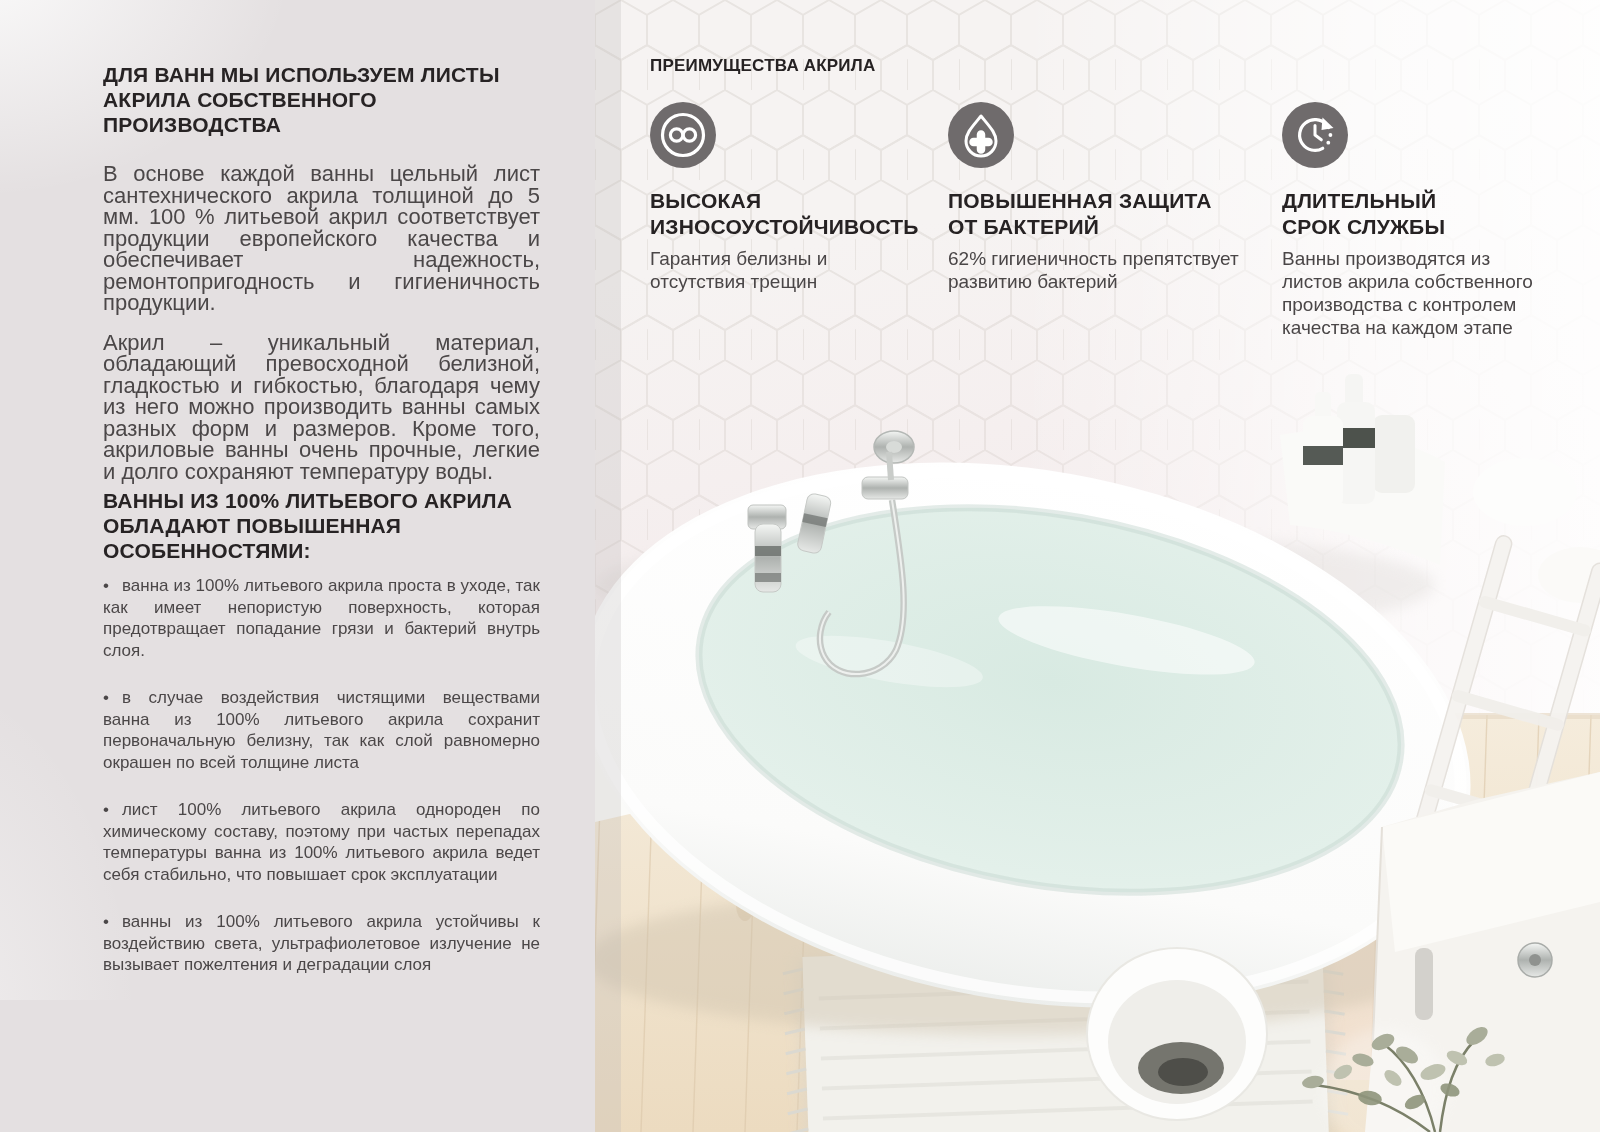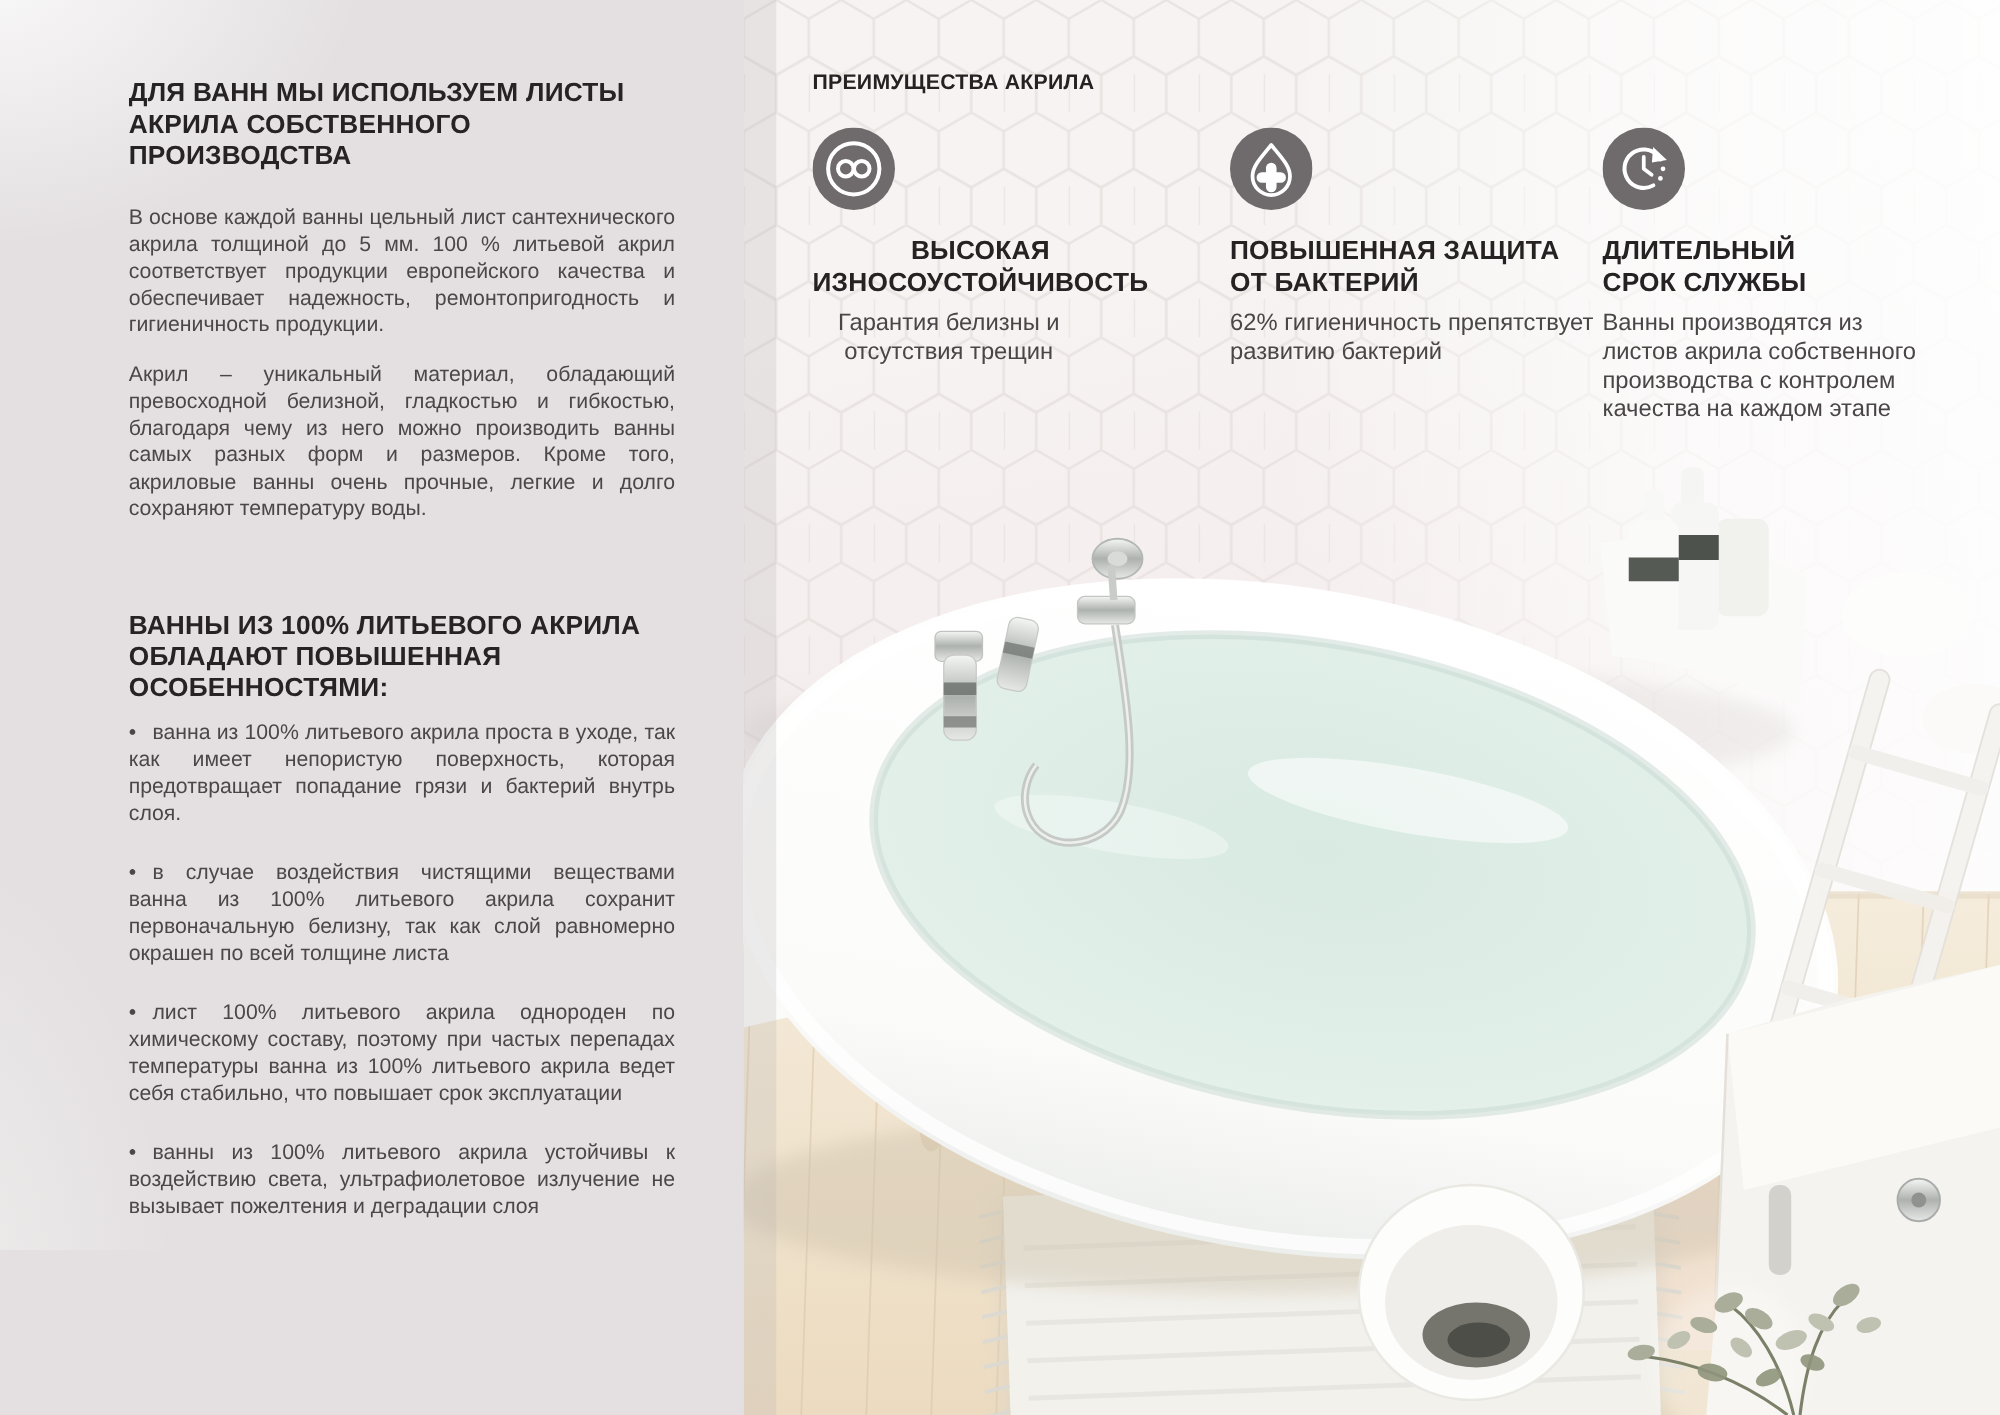--- a/index.html
+++ b/index.html
@@ -8,33 +8,33 @@
   
   .left-panel{position:absolute;left:0;top:0;width:595px;height:1000px;background:#e4e0e1;}
   .left-panel::before{content:"";position:absolute;inset:0;pointer-events:none;
      background:
        radial-gradient(ellipse 480px 360px at -4% -4%, rgba(253,253,253,.92), rgba(253,253,253,0) 66%),
        radial-gradient(ellipse 300px 520px at -12% 104%, rgba(250,249,249,.55), rgba(250,249,249,0) 70%);}
   .flow1{position:absolute;left:103px;top:62px;width:437px;}
   .flow2{position:absolute;left:103px;top:488px;width:437px;}
   .lp-h{font-size:21px;line-height:25px;font-weight:bold;color:#272324;letter-spacing:.2px;}
   .lp-h div{display:block;}
-  .lp-p{margin:0;color:#4b4748;font-size:17px;line-height:21.5px;text-align:justify;hyphens:auto;}
+  .lp-p{margin:0;color:#4b4748;font-size:22px;line-height:21.5px;text-align:justify;hyphens:auto;}
   .p1{margin-top:26px;}
   .p2{margin-top:18px;}
   .bullet{margin:0;margin-top:26px;color:#4b4748;font-size:17px;line-height:21.5px;text-align:justify;hyphens:auto;}
   .bullet.first{margin-top:12px;}
   .dot{margin-right:13px;}
   
   .photo{position:absolute;left:595px;top:0;width:1005px;height:1132px;}
   
   .adv{position:absolute;left:650px;top:56px;width:940px;color:#262223;}
   .adv-title{font-size:17px;font-weight:bold;letter-spacing:.2px;}
   .adv-col{position:absolute;top:46px;}
-  .adv-col.c1{left:0;text-align:center;}  .adv-col.c2{left:334px;}  .adv-col.c3{left:632px;}
+  .adv-col.c1{left:0;}  .adv-col.c2{left:298px;}  .adv-col.c3{left:632px;}
   .adv-icon{display:block;width:66px;height:66px;}
   .f-h{margin-top:20px;font-size:21px;line-height:26px;font-weight:bold;letter-spacing:.2px;}
   .f-p{margin-top:7px;font-size:19px;line-height:23px;color:#4a4647;}
   .c1 .f-p{width:218px;} .c2 .f-p{width:306px;} .c3 .f-p{width:262px;}
 </style>
 </head>
 <body>
 
 <div class="page">
 

